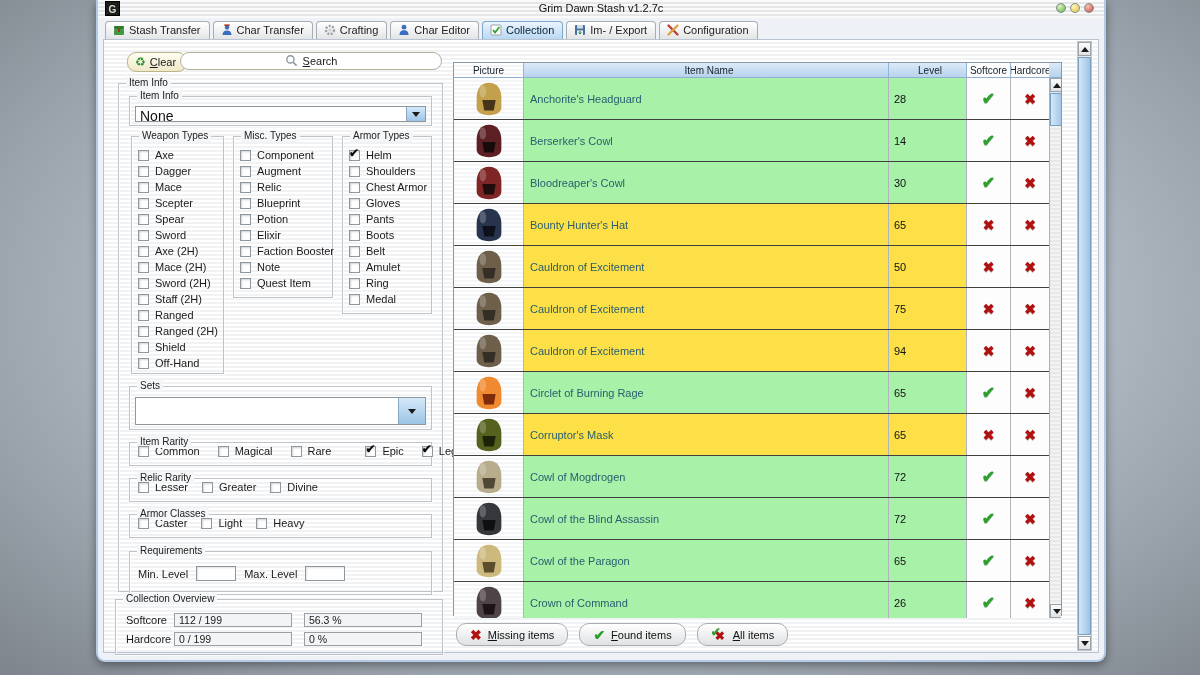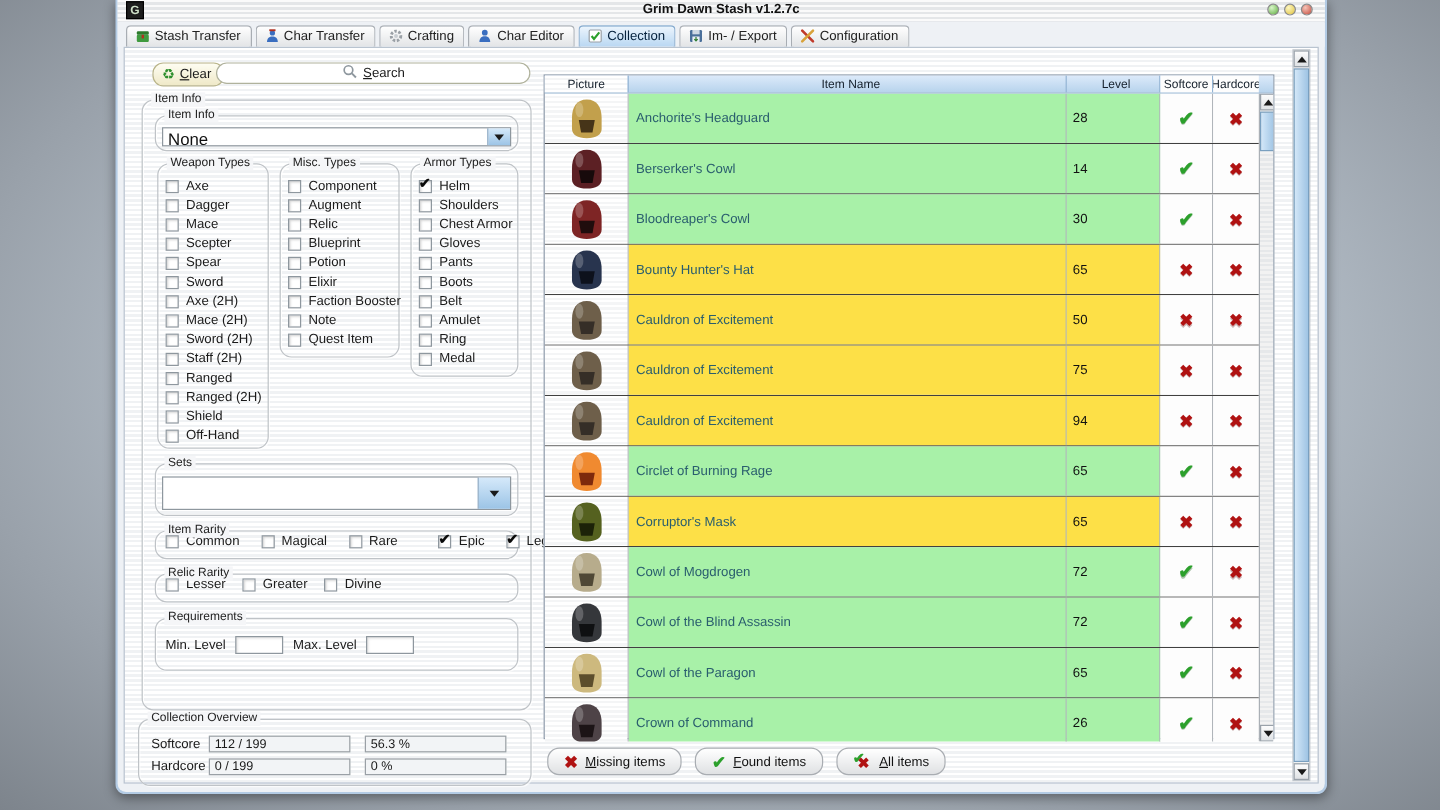--- a/index.html
+++ b/index.html
@@ -15,21 +15,21 @@
     background:#eef1f5;border:2px solid #b3cbe4;border-top:none;border-radius:0 0 9px 9px;
     box-shadow:0 3px 10px rgba(0,0,0,.4);
   }
   .titlebar{
     position:absolute;left:0;top:0;right:0;height:18px;
     background:repeating-linear-gradient(to bottom,#fafafa 0 2px,#e4e6e8 2px 4px);
     border-bottom:1px solid #c6c9cc;
   }
   .app-icon{position:absolute;left:7px;top:1px;width:15px;height:15px;background:#1d1d1d;border:1px solid #000;
     color:#cfe0c8;font-size:10px;font-weight:bold;text-align:center;line-height:15px;box-sizing:border-box}
-  .title-text{position:absolute;left:0;right:0;top:2px;text-align:center;font-weight:bold;font-size:11px;color:#111}
+  .title-text{position:absolute;left:0;right:0;top:2px;text-align:center;font-weight:normal;font-size:11px;color:#111}
   .win-controls{position:absolute;right:10px;top:3px;display:flex;gap:4px}
   .wbtn{width:10px;height:10px;border-radius:50%;border:1px solid #8a8a8a;box-sizing:border-box}
   .wbtn.min{background:radial-gradient(circle at 35% 30%,#d8f5c8,#5fae3f)}
   .wbtn.max{background:radial-gradient(circle at 35% 30%,#fdf6c0,#e0c23c)}
   .wbtn.close{background:radial-gradient(circle at 35% 30%,#f6c4b8,#c4493a)}
   
   .tabbar{position:absolute;left:0;top:18px;right:0;height:21px;padding:3px 0 0 7px;box-sizing:border-box;
     display:flex;gap:3px;background:#eef1f5}
   .tab{display:flex;align-items:center;gap:4px;padding:1px 8px 2px 7px;
     border:1px solid #a8adb3;border-bottom:none;border-radius:4px 4px 0 0;
@@ -40,21 +40,21 @@
   .content{position:absolute;left:5px;right:5px;top:39px;bottom:7px;box-sizing:border-box;
     border:1px solid #b9c4d0;
     background:repeating-linear-gradient(to bottom,#ffffff 0 2px,#f0f2f4 2px 4px);}
   
   .clear-btn{position:absolute;left:23px;top:12px;height:18px;padding:0 10px 0 7px;display:flex;align-items:center;gap:4px;
     background:linear-gradient(#fefdf2,#efe9c8);border:1px solid #b9b489;border-radius:9px;font-size:11px}
   .recycle{color:#2e8f2e;font-size:12px;line-height:12px}
   .search-pill{position:absolute;left:76px;top:12px;width:262px;height:18px;box-sizing:border-box;
     background:#fff;border:1px solid #b0b29c;border-radius:9px;display:flex;align-items:center;justify-content:center;gap:5px}
   
-  .group{position:relative;box-sizing:border-box;border:1px solid #bfc3c7;border-radius:10px;
+  .group{position:relative;box-sizing:border-box;border:1px solid #bfc3c7;border-radius:0;
     box-shadow:inset 1px 1px 0 rgba(255,255,255,.9), 1px 1px 0 rgba(255,255,255,.7)}
   .gtitle{position:absolute;top:-7px;left:7px;background:#f5f6f8;padding:0 3px;font-size:10px;color:#222;line-height:12px}
   .filter-panel{position:absolute;left:14px;top:43px;width:325px;height:509px;padding:12px 9px 6px 9px}
   .iteminfo-inner{margin:0 1px 8px 1px;height:30px;padding:9px 5px 0 5px}
   .combo{display:flex;height:16px;border:1px solid #8e979e;background:#fff;box-sizing:border-box;align-items:stretch}
   .combo .val{flex:1;padding:1px 4px;font-size:14px;color:#111;overflow:hidden;white-space:nowrap}
   .combo .btn{width:18px;background:linear-gradient(#d5e9fa,#9cc4e6);border-left:1px solid #8aa8c4;
     display:flex;align-items:center;justify-content:center}
   .arr-down{width:0;height:0;border-left:4px solid transparent;border-right:4px solid transparent;border-top:5px solid #1a1a1a}
   .arr-up{width:0;height:0;border-left:4px solid transparent;border-right:4px solid transparent;border-bottom:5px solid #1a1a1a}
@@ -488,20 +488,39 @@
     <span class="cbl">Greater</span>
   </label>
 
   <label class="cb">
     <span class="box"></span>
     <span class="cbl">Divine</span>
   </label>
 </div>
       </div>
 
+      <div class="group rarity-group armor-classes">
+        <span class="gtitle">Armor Classes</span>
+        <div class="hrow">
+  <label class="cb">
+    <span class="box"></span>
+    <span class="cbl">Caster</span>
+  </label>
+
+  <label class="cb">
+    <span class="box"></span>
+    <span class="cbl">Light</span>
+  </label>
+
+  <label class="cb">
+    <span class="box"></span>
+    <span class="cbl">Heavy</span>
+  </label>
+</div>
+      </div>
 
       <div class="group req-group">
         <span class="gtitle">Requirements</span>
         <div class="hrow">
           <span class="req-lab">Min. Level</span>
           <input class="tinput req-min" value="" style="">
           <span class="req-lab">Max. Level</span>
           <input class="tinput req-max" value="" style="">
         </div>
       </div>

